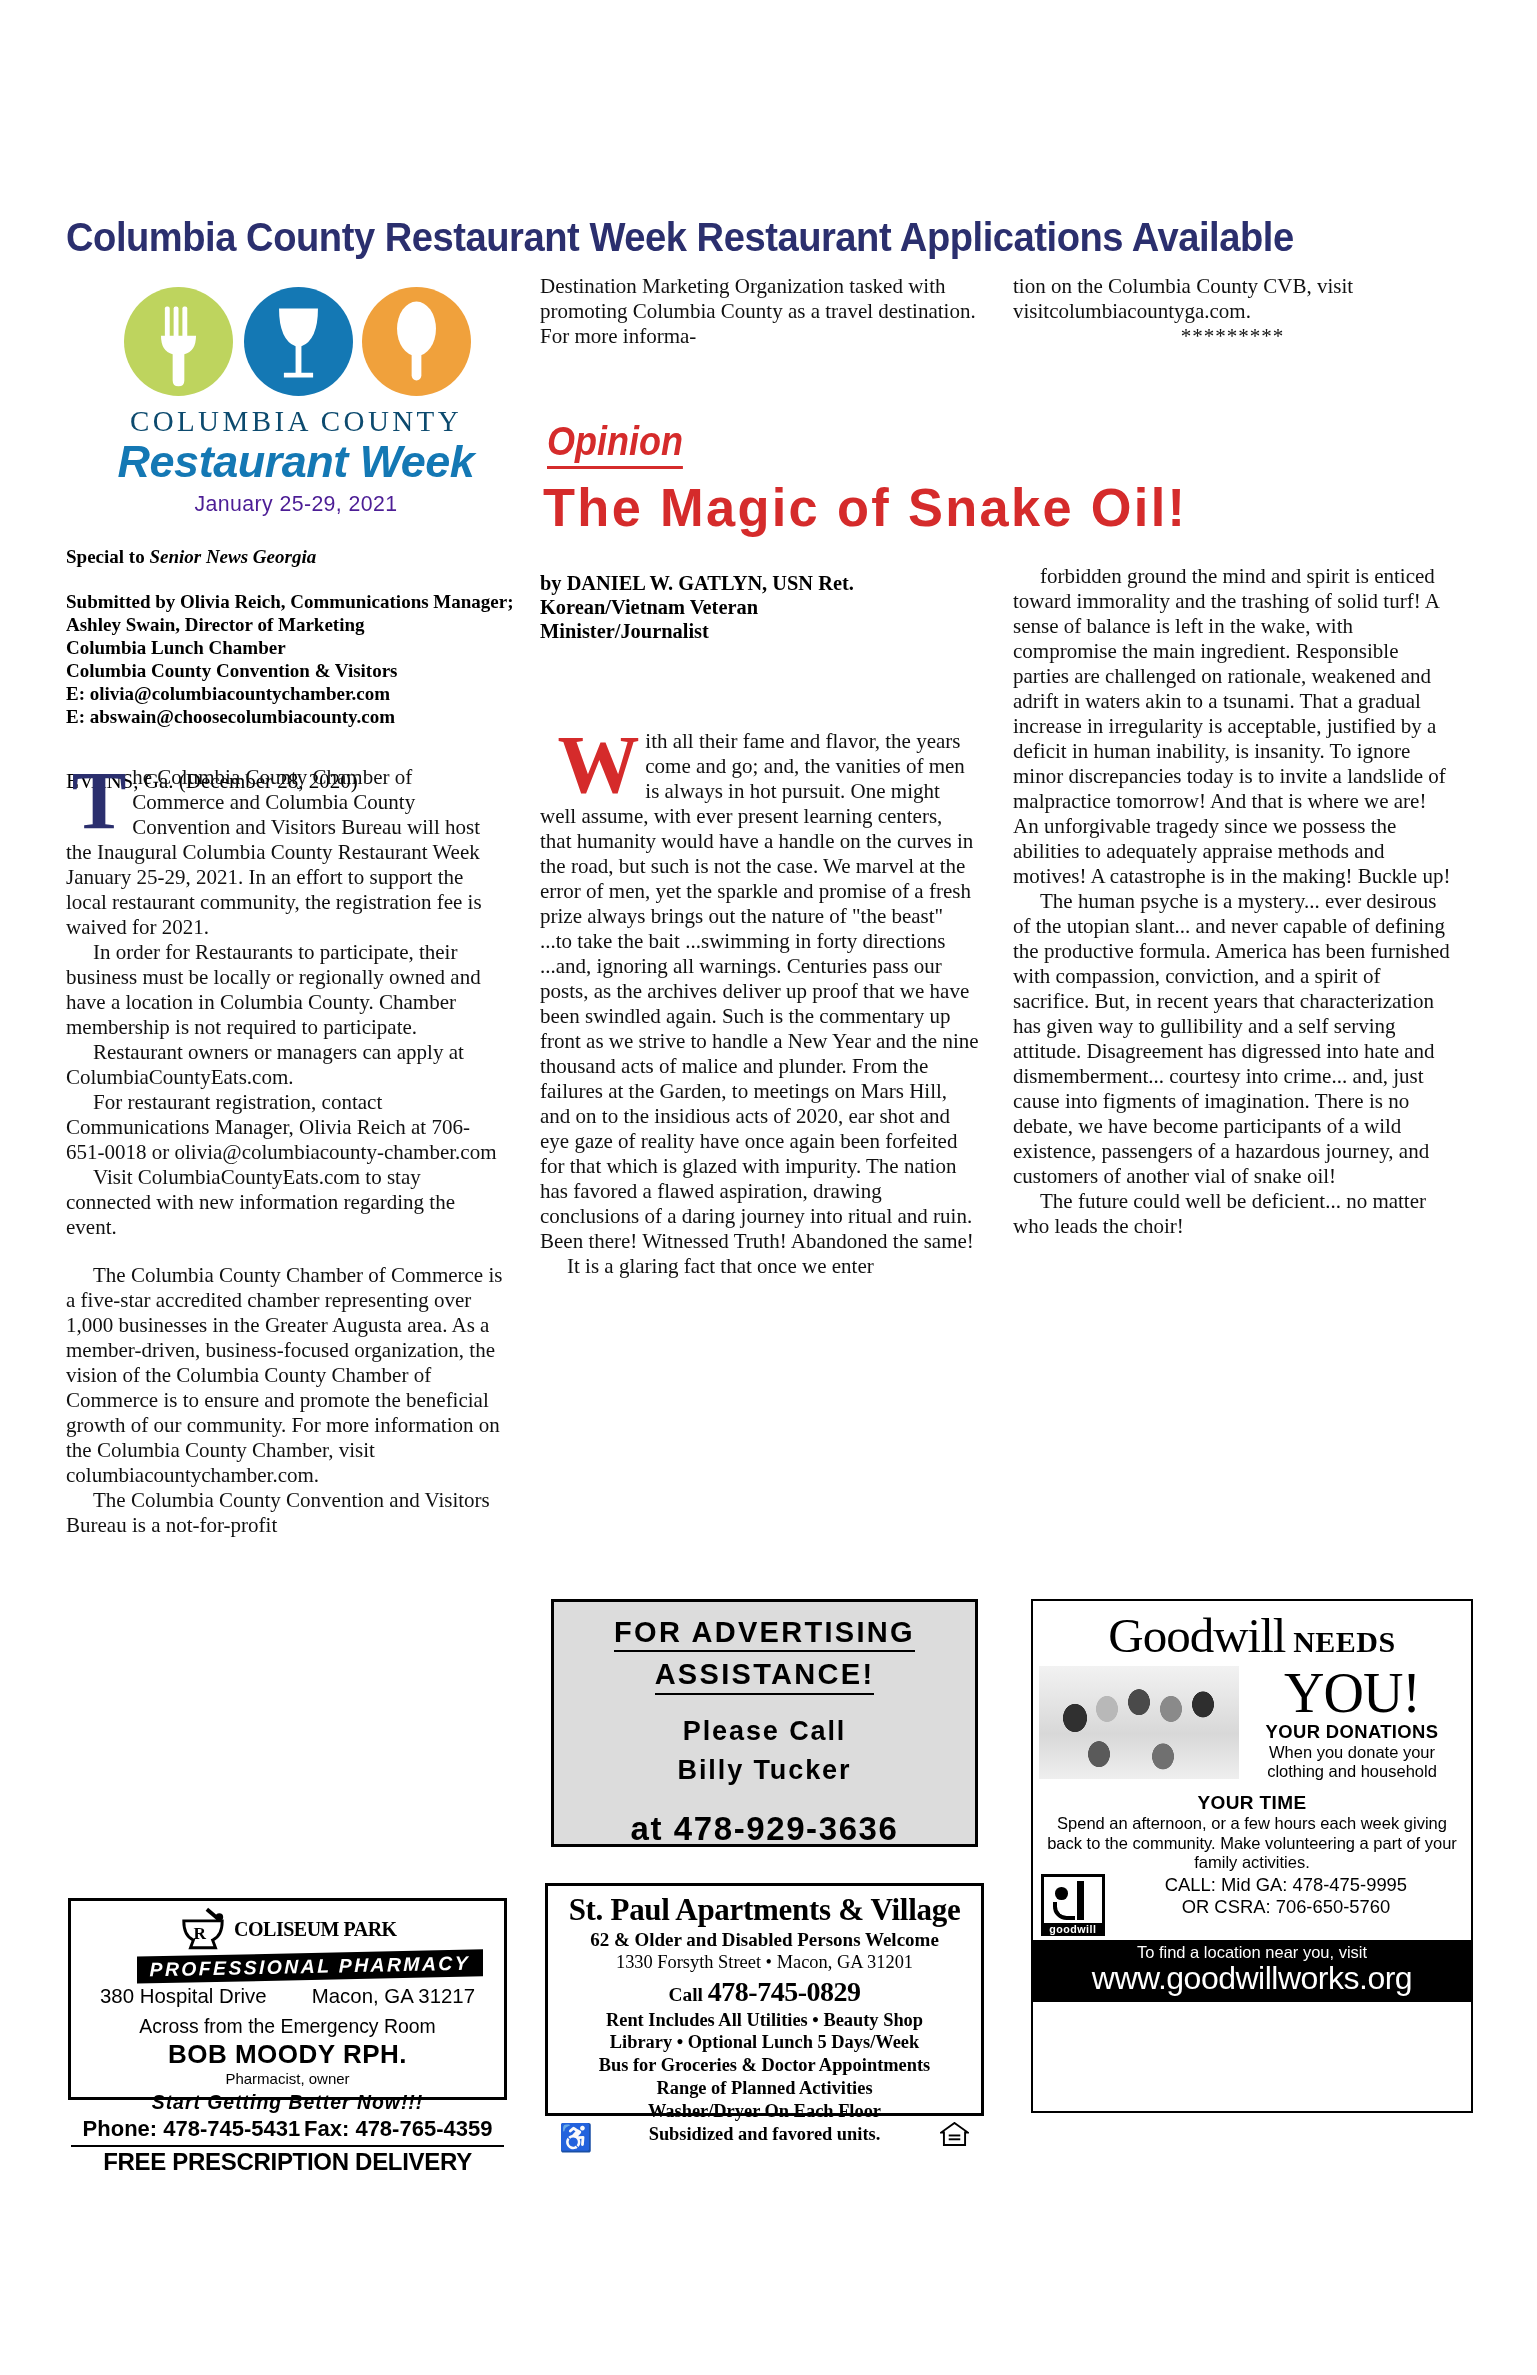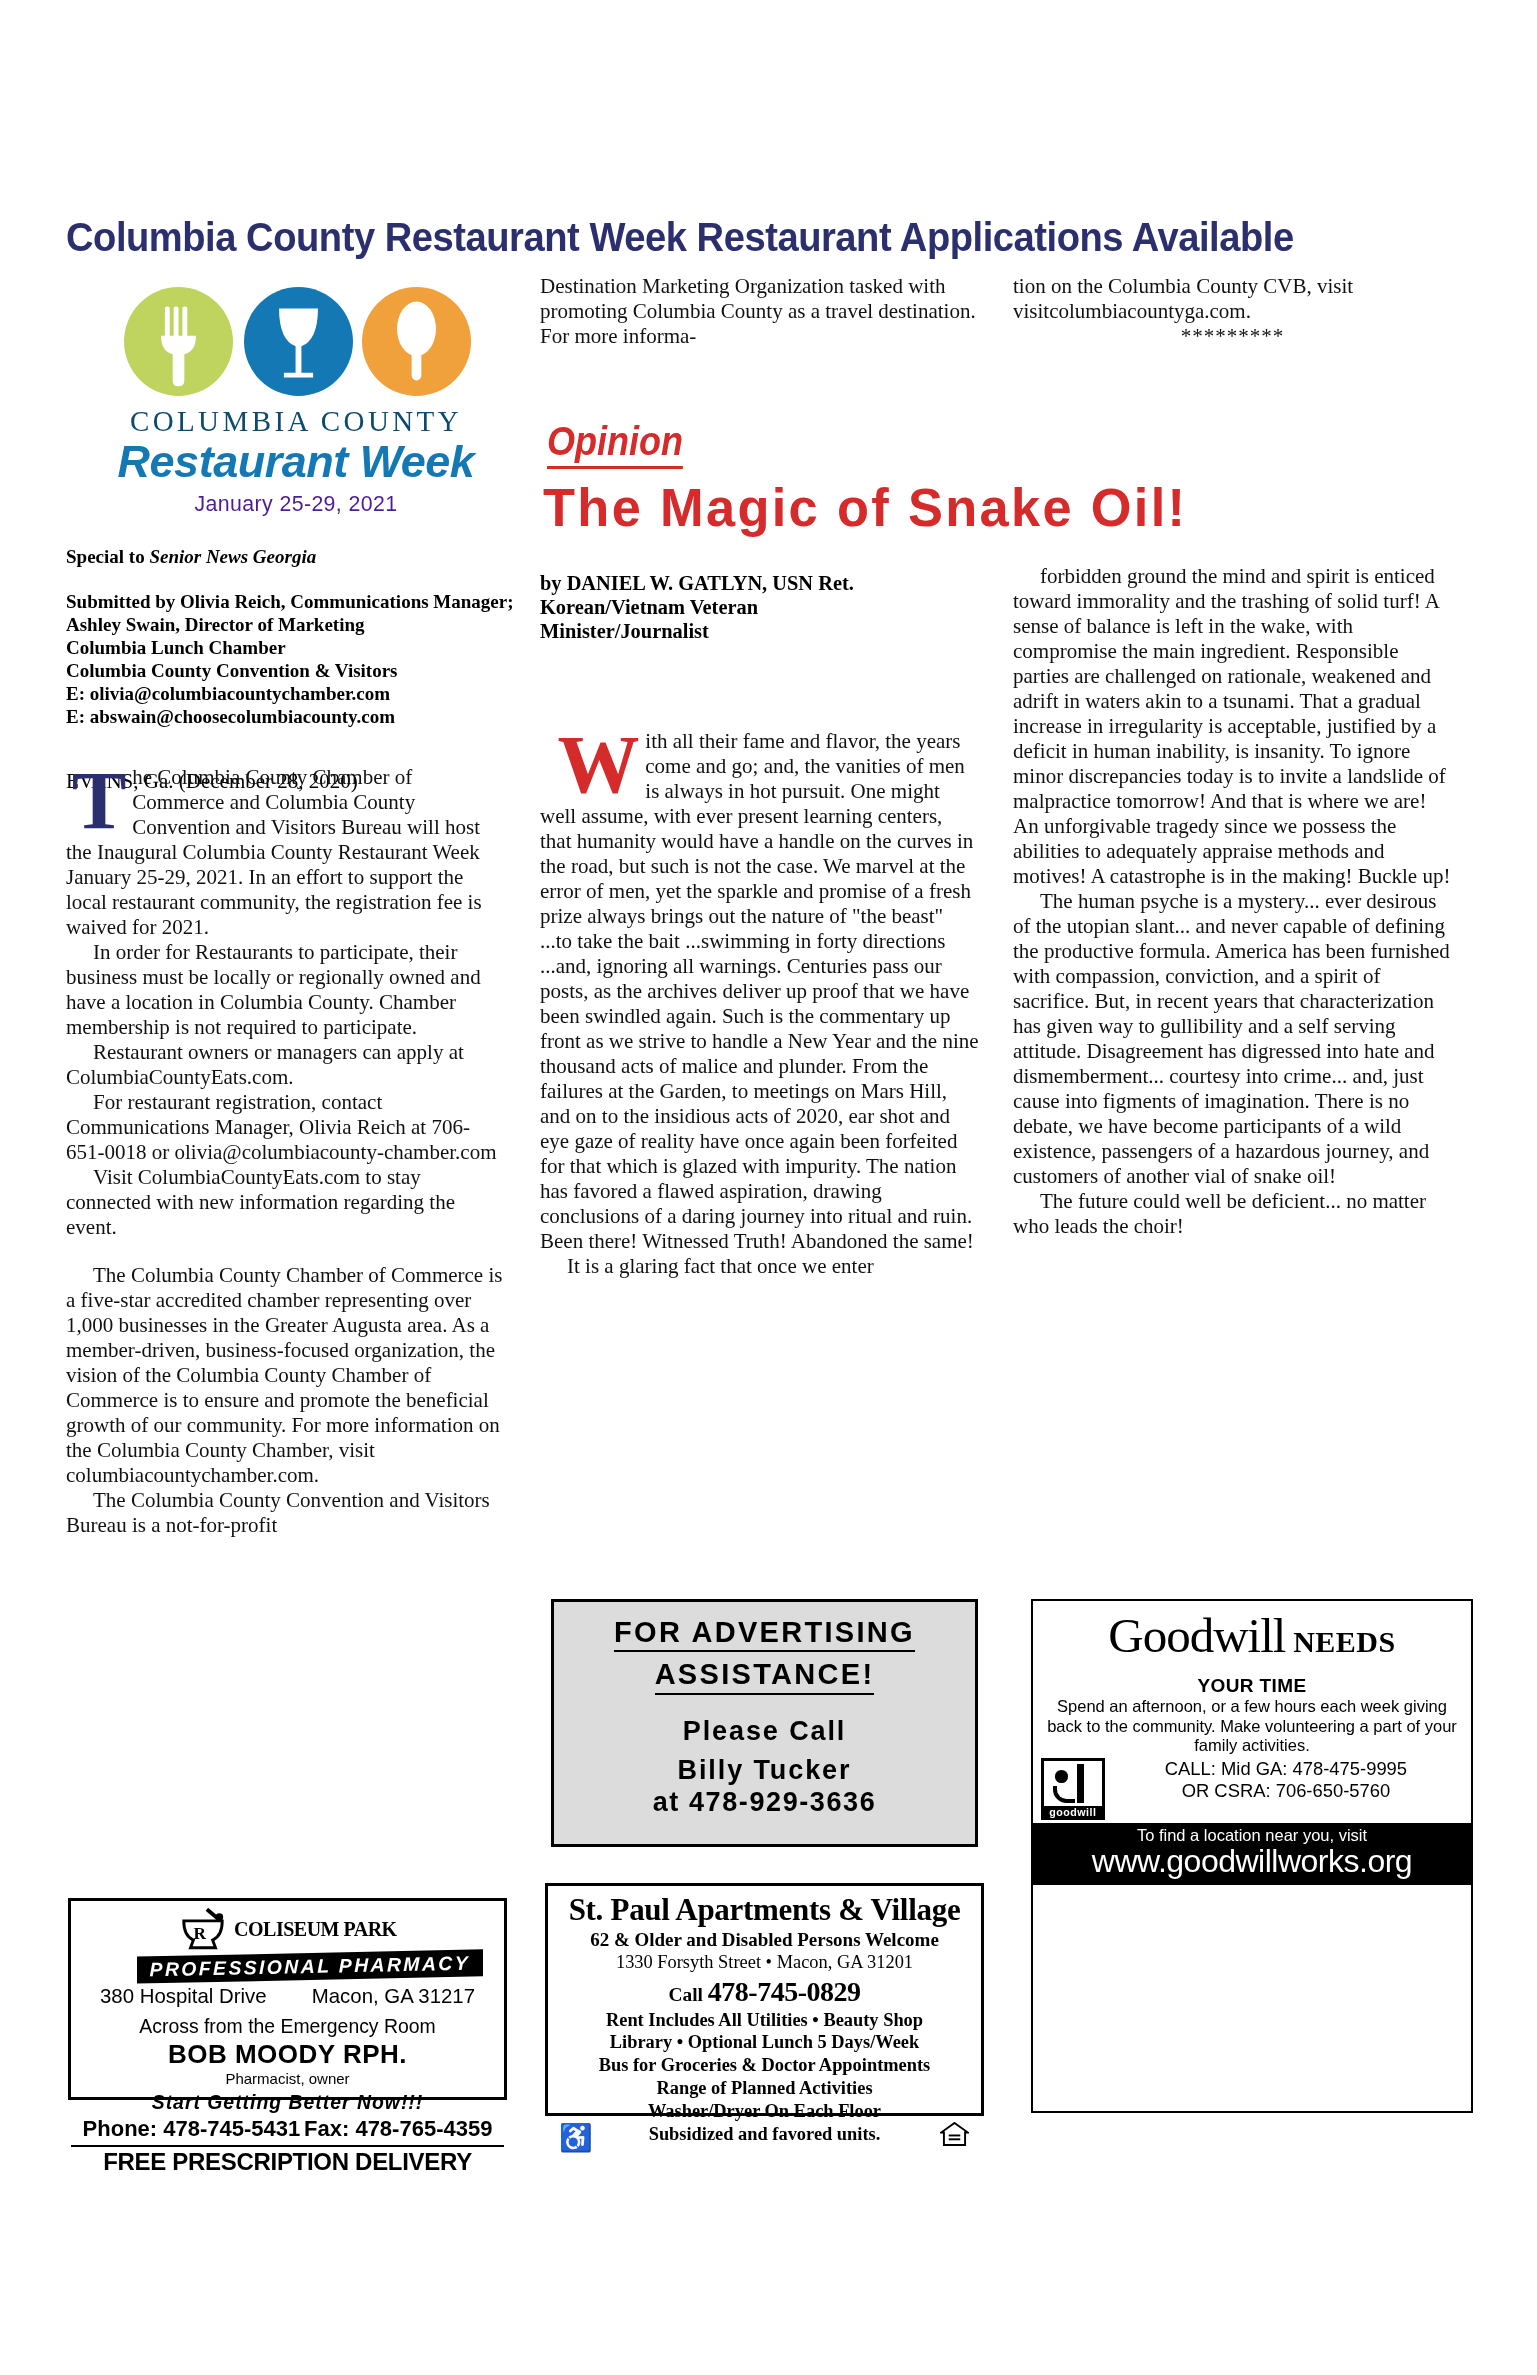--- a/index.html
+++ b/index.html
@@ -127,21 +127,21 @@
     border-bottom: 2.9px solid #000; display: inline-block;
     margin-top: 13.6px; padding-bottom: 1.9px;
   }
   #ad-advertising .l2 {
     font-size: 29px; font-weight: bold; letter-spacing: 2.3px;
     border-bottom: 2.9px solid #000; display: inline-block;
     margin-top: 5.8px; padding-bottom: 1.9px;
   }
   #ad-advertising .l3 { font-size: 27px; font-weight: bold; letter-spacing: 1.9px; margin-top: 21.3px; }
   #ad-advertising .l4 { font-size: 27px; font-weight: bold; letter-spacing: 1.9px; margin-top: 7.8px; }
-  #ad-advertising .l5 { font-size: 27px; font-weight: bold; letter-spacing: 1.6px; margin-top: 1px; }
+  #ad-advertising .l5 { font-size: 33px; font-weight: bold; letter-spacing: 1.6px; margin-top: 24px; }
 
   
   #ad-stpaul {
     left: 545px; top: 1883px; width: 439px; height: 233px;
     border: 3.9px solid #000; text-align: center;
     font-family: "Liberation Serif", serif;
   }
   #ad-stpaul .sp-title { font-size: 31px; font-weight: bold; margin-top: 5.8px; letter-spacing: -0.3px; }
   #ad-stpaul .sp-sub   { font-size: 19px; font-weight: bold; margin-top: 1px; }
   #ad-stpaul .sp-addr  { font-size: 18.4px; margin-top: 1px; }
@@ -404,20 +404,29 @@
       <span>Fax: 478-765-4359</span>
     </div>
     <div class="cp-free">FREE PRESCRIPTION DELIVERY</div>
   </div>
 
   <div class="ad" id="ad-goodwill">
     <div class="gw-head">
       <span class="gw-good">Goodwill</span>
       <span class="gw-needs">NEEDS</span>
     </div>
+    <div class="gw-mid">
+      <div class="gw-photo"></div>
+      <div class="gw-right">
+        <div class="gw-you">YOU!</div>
+        <div class="gw-donations">YOUR DONATIONS</div>
+        <div class="gw-wrapline">When you donate your</div>
+        <div class="gw-wrapline">clothing and household</div>
+      </div>
+    </div>
     <div class="gw-time">YOUR TIME</div>
     <div class="gw-body2">Spend an afternoon, or a few hours each week giving back to the community. Make volunteering a part of your family activities.</div>
     <div class="gw-logo-row">
       <div class="gw-logo">
         <span class="dot"></span>
         <span class="smile"></span>
         <span class="stem"></span>
         <span class="word">goodwill</span>
       </div>
       <div class="gw-calls">

